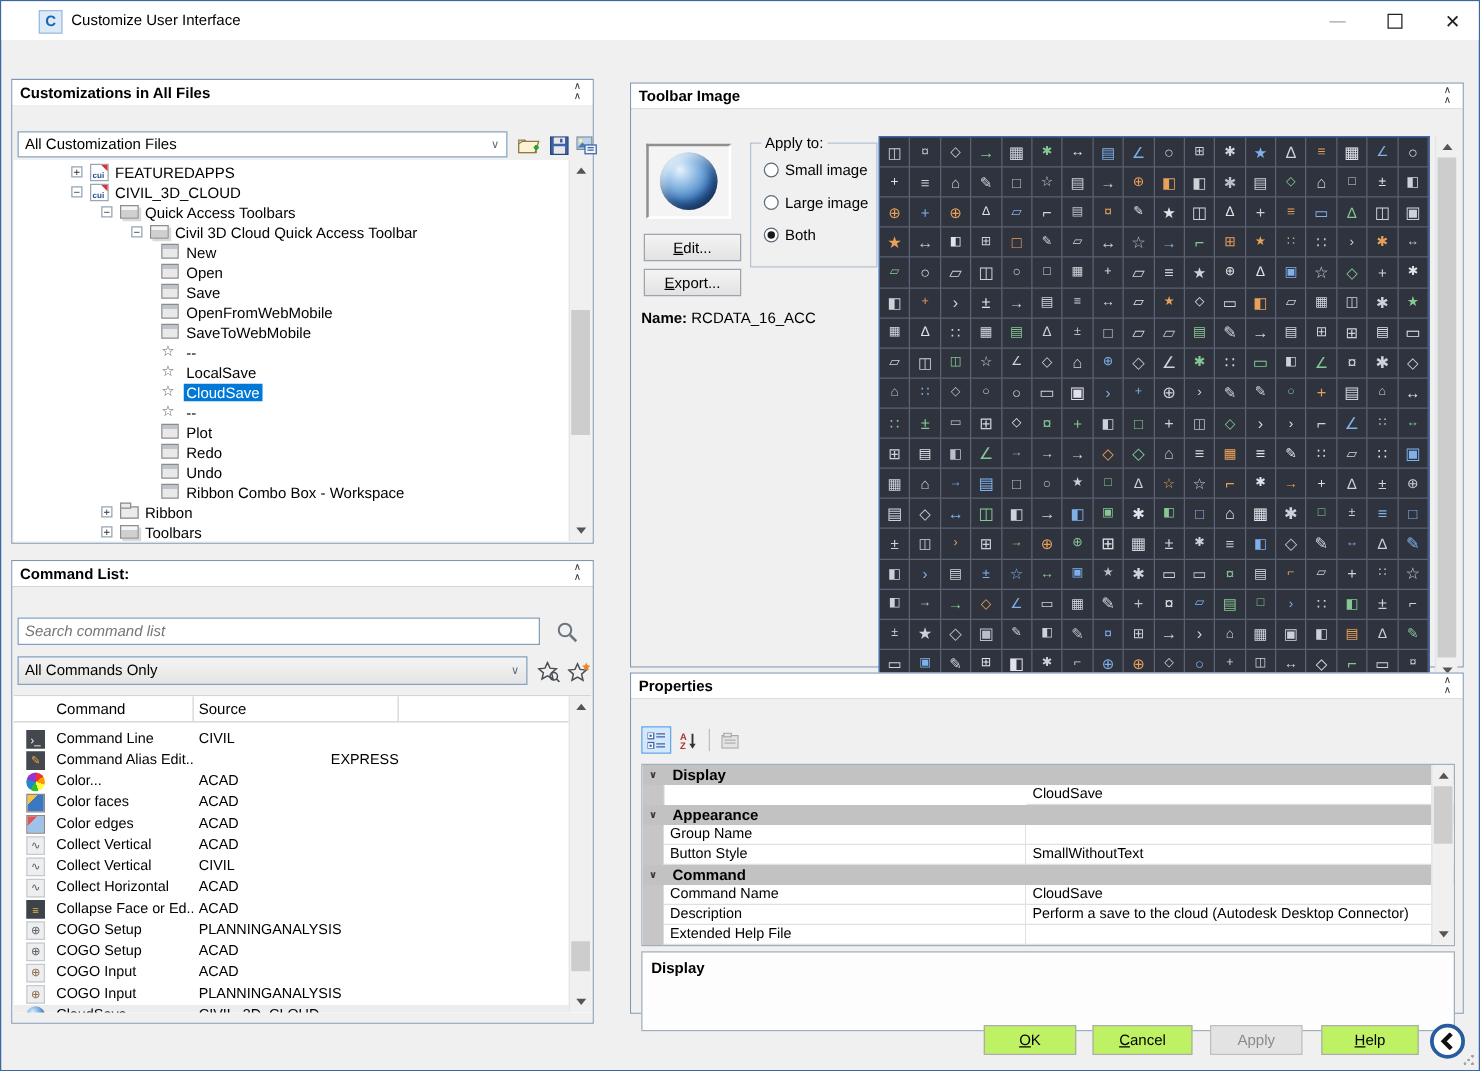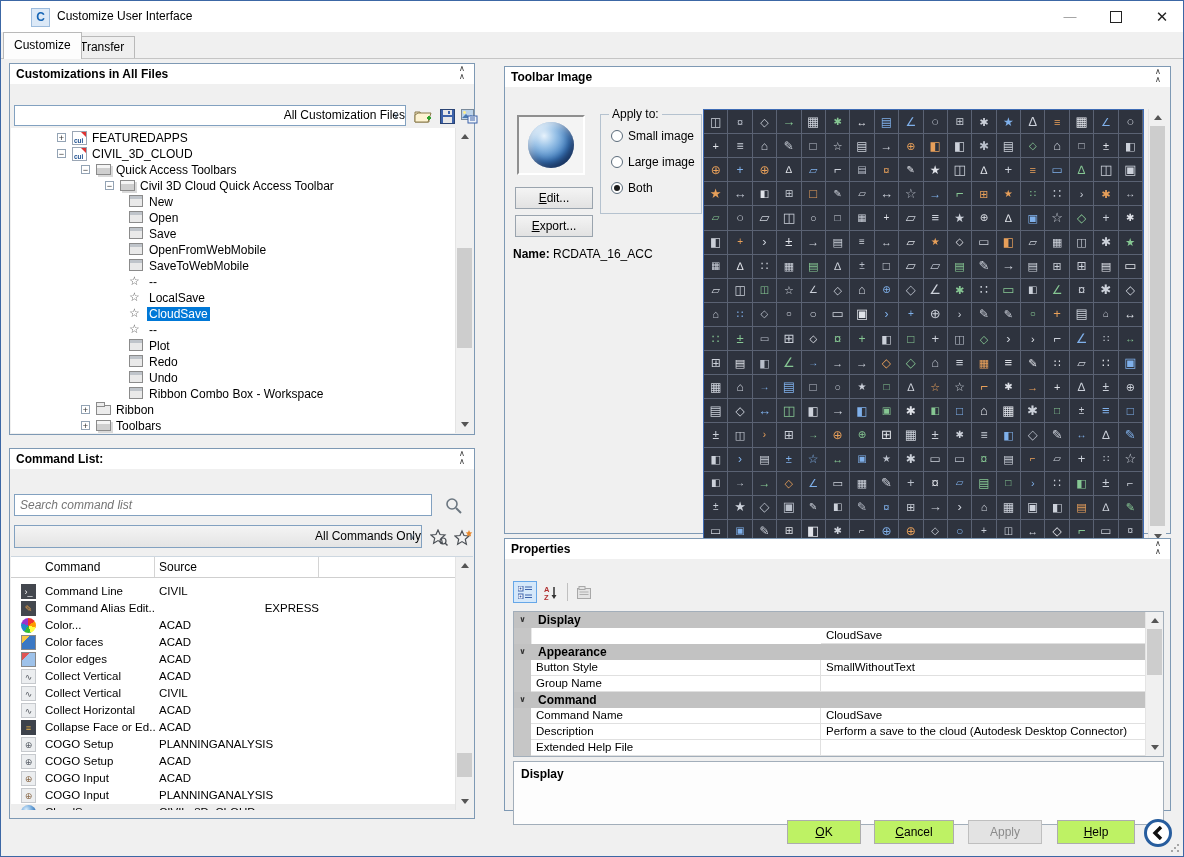--- a/index.html
+++ b/index.html
@@ -14,21 +14,21 @@
   .tab{position:absolute;top:4px;height:21px;padding:0 10px;background:#efefef;border:1px solid #b9b9b9;border-bottom:none;line-height:21px;}
   .tab.active{top:0;height:26px;line-height:25px;background:#fdfdfd;z-index:2;}
   
   .panel{position:absolute;background:#fdfdfd;border:1px solid #7e99b4;box-sizing:border-box;}
   .phead{position:relative;height:20px;background:#ffffff;border-bottom:1px solid #46668c;}
   .ptitle{position:absolute;left:6px;top:3px;font-weight:bold;}
   .pchev{position:absolute;right:6px;top:1px;width:12px;height:16px;color:#333;font-size:8px;line-height:8px;text-align:center;}
   .pchev:before{content:"\2227\A\2227";white-space:pre;}
   .pbody{position:absolute;left:0;top:20px;right:0;bottom:0;background:#f0f0f0;}
   
-  .combo{position:absolute;height:21px;background:#fff;border:1px solid #82a1c0;box-sizing:border-box;line-height:19px;padding-left:16px;overflow:hidden;text-align:right;}
+  .combo{position:absolute;height:21px;background:#fff;border:1px solid #82a1c0;box-sizing:border-box;line-height:19px;padding-left:5px;overflow:hidden;}
   .combo.gray{background:linear-gradient(#f4f4f4,#e4e4e4);}
   .combo .arr{position:absolute;right:2px;top:0;bottom:0;width:14px;display:flex;align-items:center;justify-content:center;color:#5a6b7c;font-size:9px;}
   .combo .arr:before{content:"\2228";}
   
   #treewrap{position:absolute;left:1px;top:44px;right:1px;bottom:1px;background:#fff;overflow:hidden;}
   #tree{position:absolute;left:0;top:2px;right:18px;}
   .trow{position:relative;height:16px;}
   .expander{position:absolute;top:3px;width:9px;height:9px;background:#fff;border:1px solid #93a3b4;font-size:9px;line-height:8px;text-align:center;color:#333;box-sizing:border-box;}
   .tic{position:absolute;top:1px;width:15px;height:14px;}
   .tlabel{position:absolute;top:1px;white-space:nowrap;padding:0 2px;line-height:14px;}
@@ -107,24 +107,20 @@
   <div id="titlebar">
     <div id="appicon">C</div>
     <div id="apptitle">Customize User Interface</div>
     <div class="capbtn" style="left:1046px;color:#9a9a9a;">—</div>
     <div class="capbtn" style="left:1092px;">
       <span style="display:inline-block;width:10px;height:10px;border:1px solid #222;"></span>
     </div>
     <div class="capbtn" style="left:1138px;font-size:15px;">✕</div>
   </div>
 
-  <div id="tabstrip">
-      <div class="tab active" style="left: 2px;">Customize</div>
-      <div class="tab" style="left: 68px;">Transfer</div>
-    </div>
 
   <div class="panel" style="left:8px;top:62px;width:466px;height:372px;">
     <div class="phead">
       <span class="ptitle">Customizations in All Files</span>
       <span class="pchev"></span>
     </div>
     <div class="pbody">
       <div class="combo" style="left:4px;top:21px;width:392px;">
         <span>All Customization Files</span>
         <span class="arr"></span>
@@ -1434,27 +1430,27 @@
             <div class="prow">
               <span class="gut"></span>
               <span class="pval">CloudSave</span>
             </div>
             <div class="prow cat">
               <span class="gut" style="background: transparent; border-right: none;">∨</span>
               <span class="catlabel">Appearance</span>
             </div>
             <div class="prow">
               <span class="gut"></span>
+              <span class="pname">Group Name</span>
+              <span class="pval"></span>
+            </div>
+            <div class="prow">
+              <span class="gut"></span>
               <span class="pname">Button Style</span>
               <span class="pval">SmallWithoutText</span>
-            </div>
-            <div class="prow">
-              <span class="gut"></span>
-              <span class="pname">Group Name</span>
-              <span class="pval"></span>
             </div>
             <div class="prow cat">
               <span class="gut" style="background: transparent; border-right: none;">∨</span>
               <span class="catlabel">Command</span>
             </div>
             <div class="prow">
               <span class="gut"></span>
               <span class="pname">Command Name</span>
               <span class="pval">CloudSave</span>
             </div>

